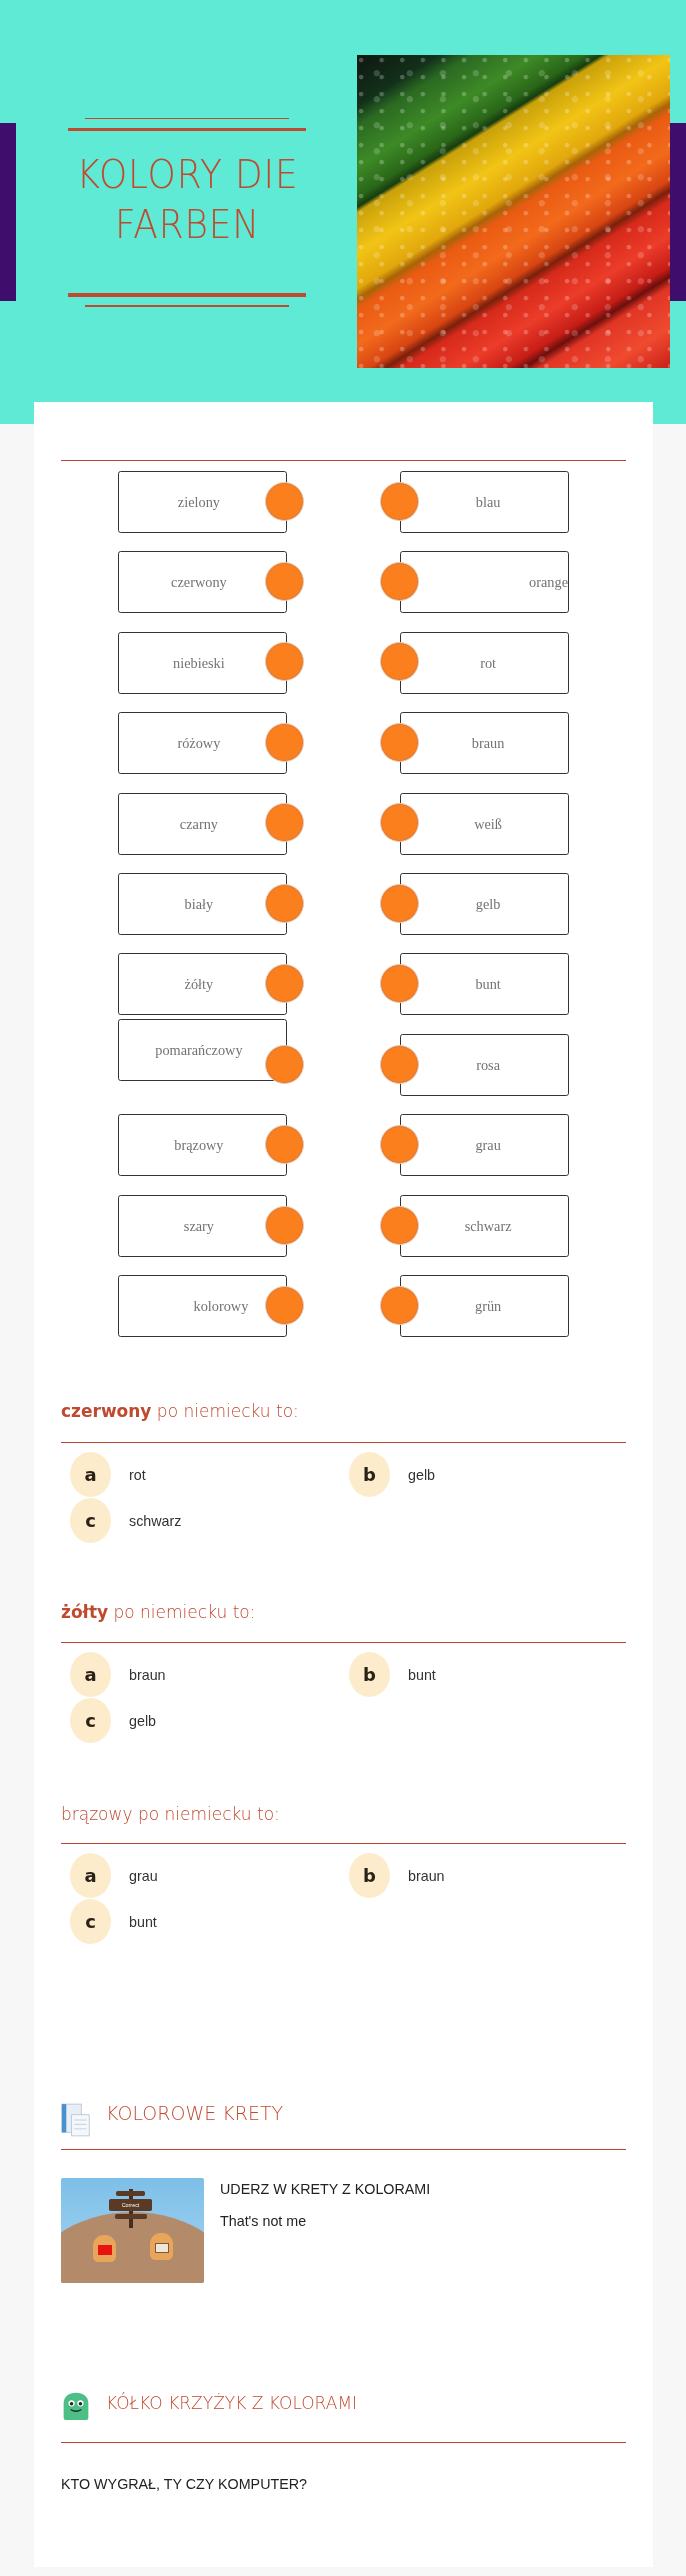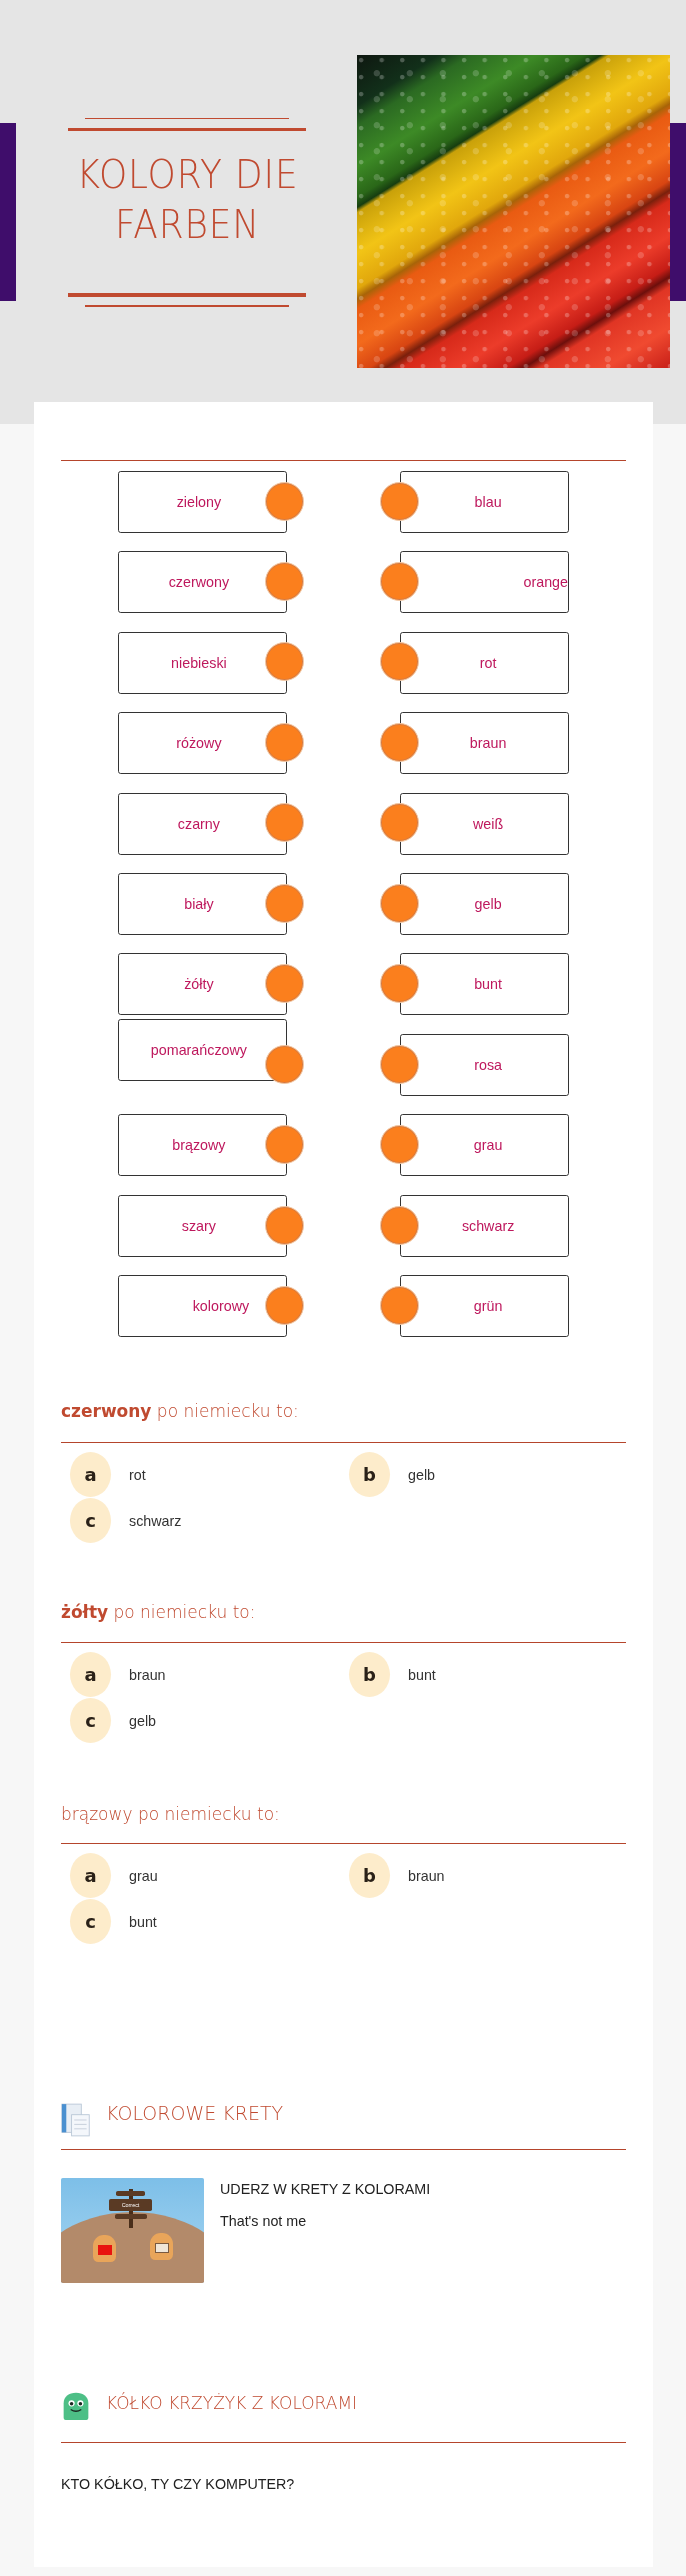--- a/index.html
+++ b/index.html
@@ -1,19 +1,19 @@
 <!DOCTYPE html>
 <html style="font-size:14.3px"><head>
 <meta charset="utf-8">
 <style>
   * { box-sizing: border-box; margin: 0; padding: 0; }
   html, body { width: 686px; height: 2576px; background: #f7f7f7; overflow: hidden; }
   body { position: relative; font-family: "Liberation Sans", sans-serif; color: #222; }
 
-  .hero { position: absolute; left: 0; top: 0; width: 686px; height: 424px; background: #e5e5e5; }
+  .hero { position: absolute; left: 0; top: 0; width: 686px; height: 424px; background: #5eead4; }
   .purple-bar { position: absolute; top: 123px; height: 178px; background: #3f0d6b; }
   .purple-bar.left { left: 0; width: 16px; }
   .purple-bar.right { left: 669px; width: 17px; }
 
   .title-block { position: absolute; left: 49px; top: 107px; width: 277px; height: 215px; }
   .rule { position: absolute; background: #c04a30; }
   .rule.thin1 { left: 36px; width: 204px; top: 10.7px; height: 1.8px; }
   .rule.thick1 { left: 19px; width: 238px; top: 20.6px; height: 3.6px; }
   .rule.thick2 { left: 19px; width: 238px; top: 186px; height: 3.6px; }
   .rule.thin2 { left: 36px; width: 204px; top: 198px; height: 1.8px; }
@@ -33,21 +33,21 @@
                 radial-gradient(circle at 60% 70%, rgba(255,255,255,0.18) 0 2.7px, transparent 3.6px) 0 0/33px 26px; }
 
   .card { position: absolute; left: 34px; top: 402px; width: 619px; height: 2165px; background: #fff; }
 
   .section-heading { position: absolute; left: 27px; font-family: "DejaVu Sans", sans-serif; font-weight: 300;
     color: #c04a30; font-size: 17px; white-space: nowrap; }
   .section-heading b { font-weight: 700; }
   .divider { position: absolute; left: 27px; width: 565px; height: 0.9px; background: #b5452c; }
 
   .match-box { position: absolute; width: 169px; height: 62px; border: 0.9px solid #333; border-radius: 2.7px;
-    background: #fff; display: flex; align-items: center; justify-content: center; font-size: 14.3px; color: #be185d; }
+    background: #fff; display: flex; align-items: center; justify-content: center; font-size: 14.3px; color: #737373; font-family: Liberation Serif, serif; }
   .match-box .lbl { display: block; text-align: center; }
   .match-box.left .lbl { margin-right: 7.2px; }
   .match-box.right .lbl { margin-left: 7.2px; }
   .dot { position: absolute; width: 39px; height: 39px; border-radius: 50%; background: #fb7f1d;
     border: 1.8px solid #f0c9a8; box-shadow: 0 0 0 0.9px #d27a46 inset; }
 
   .opt { position: absolute; display: flex; align-items: center; height: 41px; }
   .opt-letter { width: 41px; height: 45px; border-radius: 50%; background: #fdeccb; display: flex; align-items: center;
     justify-content: center; font-family: "DejaVu Sans", sans-serif; font-weight: 700; font-size: 18px; color: #2a2118; }
   .opt-text { margin-left: 18px; font-size: 14.3px; color: #333; }
@@ -262,15 +262,15 @@
   <svg class="doc-icon" style="left:27px;top:1989px;width:30px;height:30px;" viewBox="0 0 34 34">
     <path d="M3 30 V14 C3 6 9 2 17 2 C25 2 31 6 31 14 V30 C31 33 29 33 26 33 H8 C5 33 3 33 3 30 Z" fill="#4dbf86"></path>
     <circle cx="12" cy="14" r="3.5" fill="#fff"></circle>
       <circle cx="22" cy="14" r="3.5" fill="#fff"></circle>
     <circle cx="12" cy="14.5" r="2" fill="#1c2a22"></circle>
       <circle cx="22" cy="14.5" r="2" fill="#1c2a22"></circle>
     <path d="M11 21 Q17 25 23 21" stroke="#1c2a22" stroke-width="1.5" fill="none"></path>
   </svg>
   <div class="section-heading" style="left:72px;top:1991px;font-size:17px;">KÓŁKO KRZYŻYK Z KOLORAMI</div>
   <div class="divider" style="top:2040px;"></div>
-  <div class="plain-text" style="left:27px;top:2074px;">KTO KÓŁKO, TY CZY KOMPUTER?</div>
+  <div class="plain-text" style="left:27px;top:2074px;">KTO WYGRAŁ, TY CZY KOMPUTER?</div>
 </div>
 
 
 </body></html>

